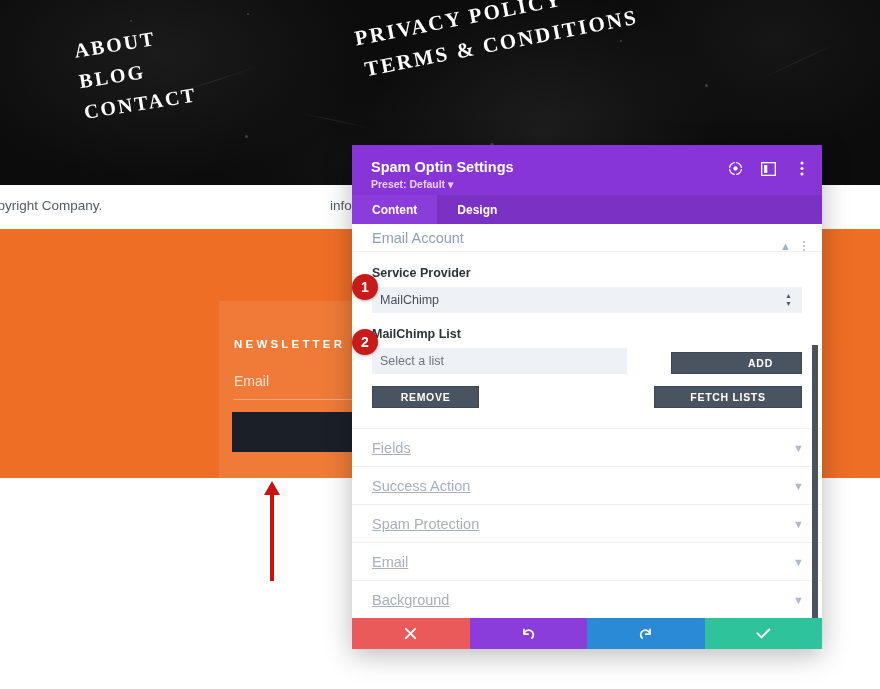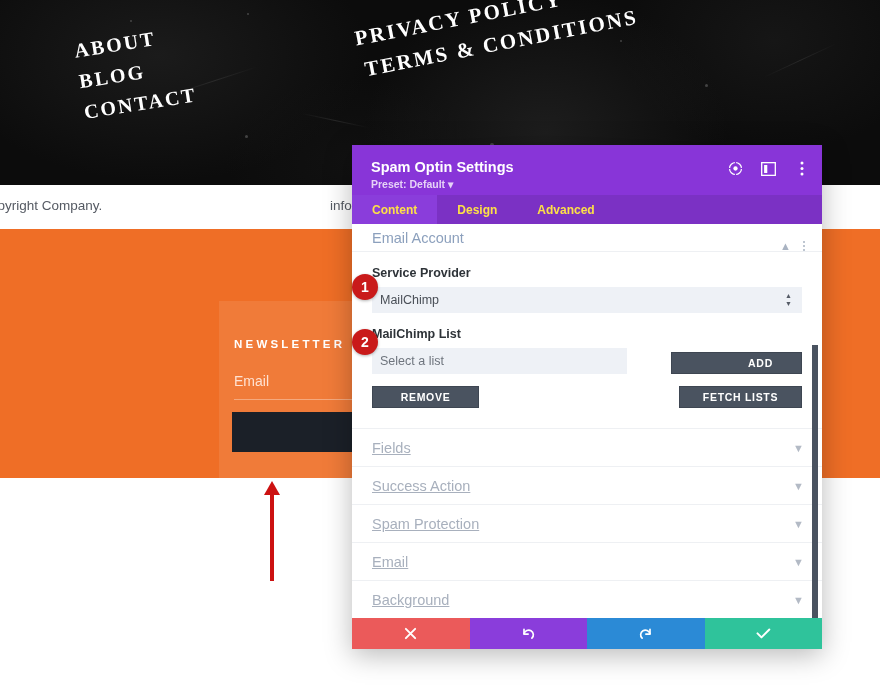--- a/index.html
+++ b/index.html
@@ -124,21 +124,21 @@
   }
   .title-icons { position: absolute; right: 12px; top: 15px; display: flex; gap: 16px; align-items: center; }
   .ticon { width: 17px; height: 17px; display: flex; align-items: center; justify-content: center; color: #fff; }
   .ticon svg { display: block; }
 
   .modal-tabs {
     height: 29px; background: #7b31c4; display: flex; flex: none;
   }
   .mtab {
     height: 29px; display: flex; align-items: center;
-    padding: 0 20px; color: #fde047; font-size: 12px; font-weight: bold;
+    padding: 0 20px; color: #ffffff; font-size: 12px; font-weight: bold;
     white-space: nowrap;
   }
   .mtab.active { background: #8a3ddb; }
 
   .modal-body {
     flex: 1; background: #ffffff; position: relative; overflow: hidden;
   }
 
   .section-head {
     height: 28px; display: flex; align-items: center; position: relative;
@@ -166,21 +166,21 @@
   .field-select.list-input { width: 255px; color: #6e747d; }
 
   .btn-row { padding: 0 20px; position: relative; height: 24px; margin-top: 12px; }
   .flatbtn {
     position: absolute; height: 22px; background: #4a5360;
     color: #ffffff; font-size: 10.5px; font-weight: bold; letter-spacing: .7px;
     display: flex; align-items: center; justify-content: center;
     border: 1px solid #3e4652;
   }
   .btn-add { right: 20px; top: -34px; width: 131px; padding-left: 48px; }
-  .btn-fetch { right: 20px; top: 0; width: 123px; margin-left: 33px; }
+  .btn-fetch { right: 20px; top: 0; width: 148px; margin-left: 33px; }
   .btn-remove { left: 20px; top: 0; width: 107px; }
 
   .acc-list { margin-top: 18px; border-top: 1px solid #eef0f3; }
   .acc-item {
     height: 38px; display: flex; align-items: center; position: relative;
     padding: 0 20px; border-bottom: 1px solid #eef0f3;
   }
   .acc-item .acc-label { font-size: 14.5px; color: #a8b0bd; text-decoration: underline; }
   .acc-item .acc-chev { position: absolute; right: 18px; color: #b3bac5; font-size: 11px; }
 
@@ -285,21 +285,20 @@
             <circle cx="2" cy="7.5" r="1.5" fill="#fff"></circle>
             <circle cx="2" cy="13" r="1.5" fill="#fff"></circle>
           </svg>
         </div>
       </div>
     </div>
 
     <div class="modal-tabs">
       <div class="mtab active">Content</div>
       <div class="mtab">Design</div>
-      <div class="mtab">Advanced</div>
     </div>
 
     <div class="modal-body">
 
       <div class="section-head open">
         <div class="sh-title">Email Account</div>
         <div class="sh-right">
           <span class="chev">▲</span>
           <span class="dots3">
               <i></i>

